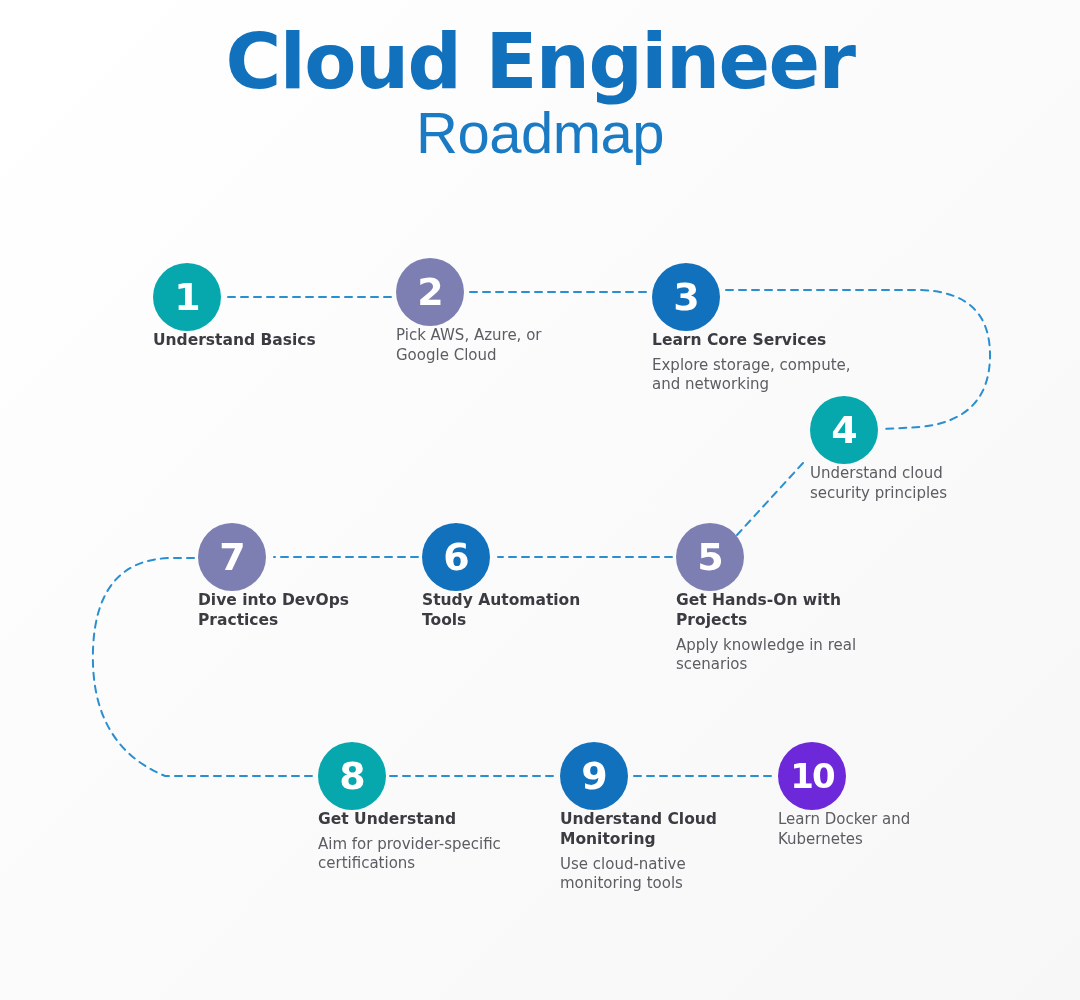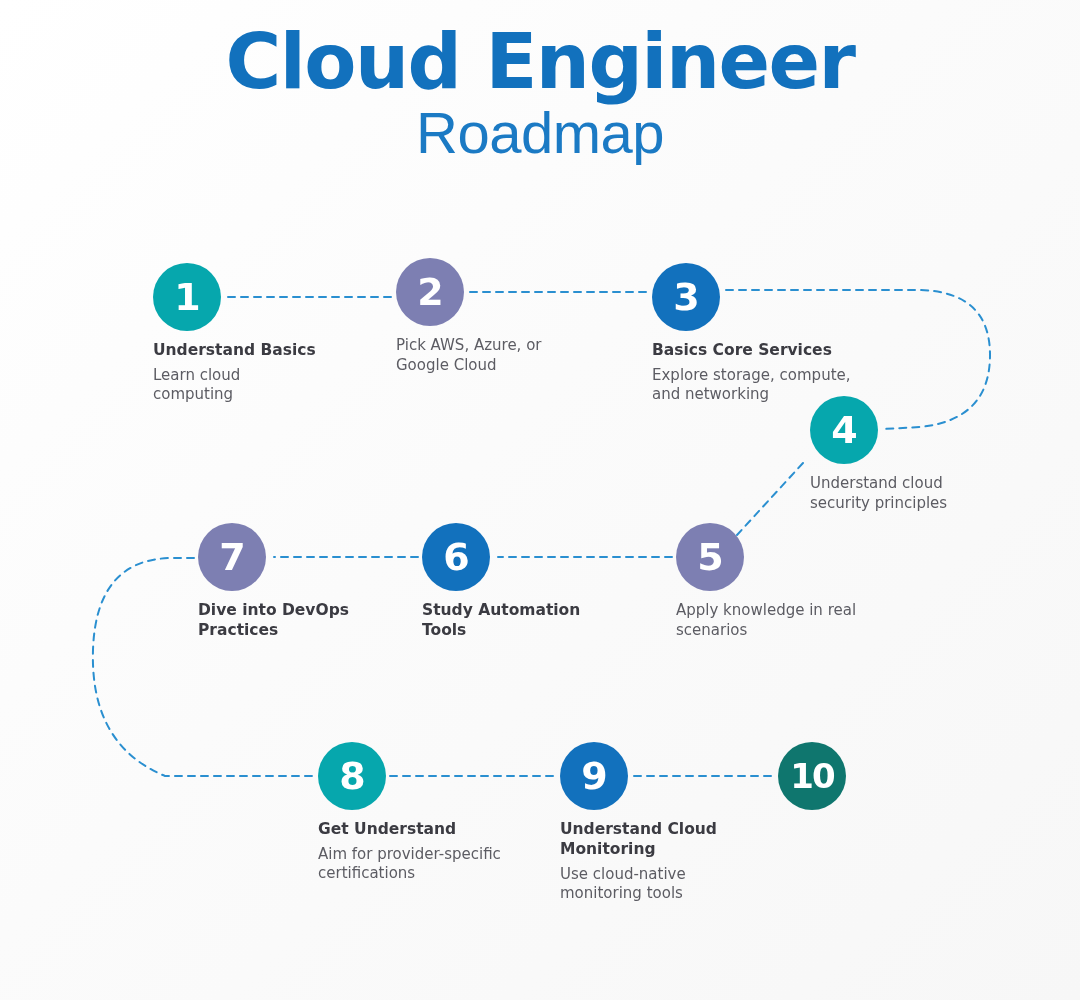--- a/index.html
+++ b/index.html
@@ -74,21 +74,20 @@
     font-size: 38px;
     font-weight: 700;
     line-height: 1;
     letter-spacing: -1px;
   }
   .badge.wide-num {
     font-size: 34px;
     letter-spacing: -2px;
   }
   .step-text {
-    margin-top: 10px;
   }
   .step-title {
     font-family: "DejaVu Sans", sans-serif;
     font-size: 15.5px;
     font-weight: 700;
     color: #3b3b42;
     line-height: 1.28;
     margin: 0 0 5px 0;
   }
   .step-desc {
@@ -123,57 +122,57 @@
       <line x1="634" y1="776" x2="774" y2="776"></line>
     </g>
   </svg>
 
   <div class="step" style="left:153px; top:263px; width:210px;">
     <div class="badge" style="background:#06a7ad;">
       <span>1</span>
     </div>
     <div class="step-text">
       <p class="step-title">Understand Basics</p>
-      <p class="step-desc">Learn cloud<br>computing</p>
     </div>
   </div>
 
   <div class="step" style="left:396px; top:258px; width:200px;">
     <div class="badge" style="background:#7d7fb2;">
       <span>2</span>
     </div>
     <div class="step-text">
       <p class="step-desc">Pick AWS, Azure, or<br>Google Cloud</p>
     </div>
   </div>
 
   <div class="step" style="left:652px; top:263px; width:230px;">
     <div class="badge" style="background:#1271bd;">
       <span>3</span>
     </div>
     <div class="step-text">
-      <p class="step-title">Basics Core Services</p>
+      <p class="step-title">Learn Core Services</p>
       <p class="step-desc">Explore storage, compute,<br>and networking</p>
     </div>
   </div>
 
   <div class="step" style="left:810px; top:396px; width:200px;">
     <div class="badge" style="background:#06a7ad;">
       <span>4</span>
     </div>
     <div class="step-text">
       <p class="step-desc">Understand cloud<br>security principles</p>
     </div>
   </div>
 
   <div class="step" style="left:676px; top:523px; width:200px;">
     <div class="badge" style="background:#7d7fb2;">
       <span>5</span>
     </div>
     <div class="step-text">
+      <p class="step-title">Get Hands-On with<br>Projects</p>
       <p class="step-desc">Apply knowledge in real<br>scenarios</p>
     </div>
   </div>
 
   <div class="step" style="left:422px; top:523px; width:200px;">
     <div class="badge" style="background:#1271bd;">
       <span>6</span>
     </div>
     <div class="step-text">
       <p class="step-title">Study Automation<br>Tools</p>
@@ -203,20 +202,21 @@
     <div class="badge" style="background:#1271bd;">
       <span>9</span>
     </div>
     <div class="step-text">
       <p class="step-title">Understand Cloud<br>Monitoring</p>
       <p class="step-desc">Use cloud-native<br>monitoring tools</p>
     </div>
   </div>
 
   <div class="step" style="left:778px; top:742px; width:210px;">
-    <div class="badge wide-num" style="background:#0f766e;">
+    <div class="badge wide-num" style="background:#6d28d9;">
       <span>10</span>
     </div>
     <div class="step-text">
+      <p class="step-desc">Learn Docker and<br>Kubernetes</p>
     </div>
   </div>
 
 </div>
 
 </body></html>

